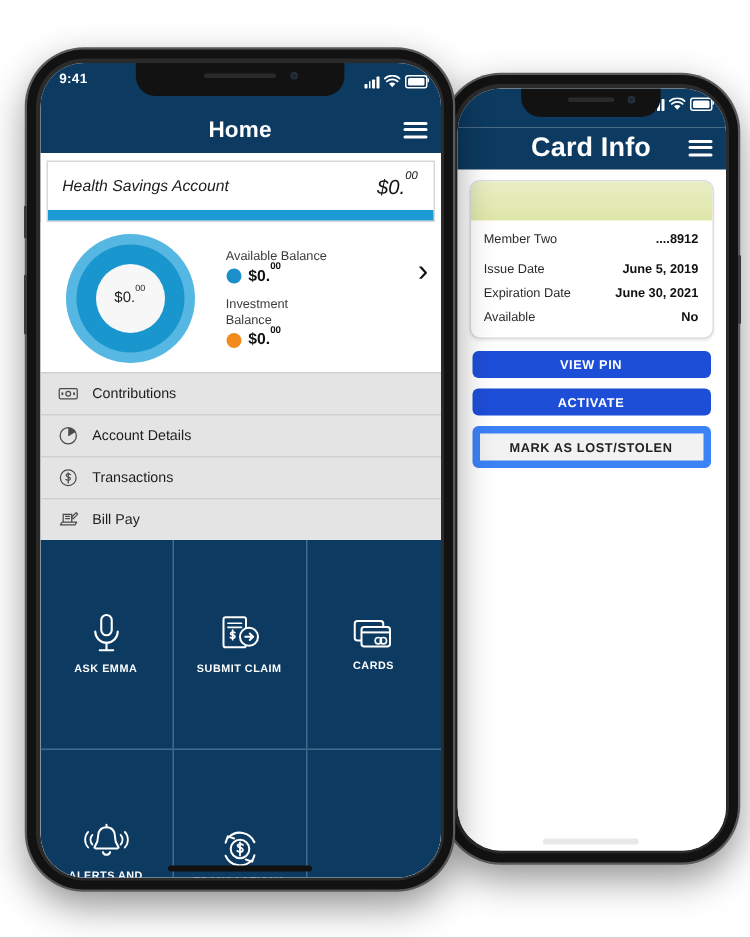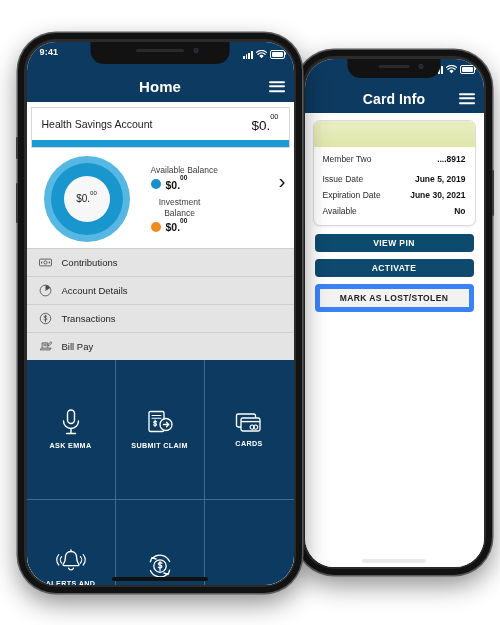--- a/index.html
+++ b/index.html
@@ -27,46 +27,46 @@
   .bars i{display:block;width:1.6px;background:#fff;border-radius:.5px;}
   .bars i:nth-child(1){height:3px}.bars i:nth-child(2){height:4.5px}
   .bars i:nth-child(3){height:6px}.bars i:nth-child(4){height:7.5px}
   .batt{width:13px;height:7px;border:1.1px solid #fff;border-radius:2px;position:relative;}
   .batt::after{content:"";position:absolute;right:-2.6px;top:1.7px;width:1.4px;height:3px;background:#fff;border-radius:0 1px 1px 0;}
   .batt i{position:absolute;inset:1px;background:#fff;border-radius:1px;}
 
   
   .navbar{position:relative;height:28px;background:#0d3a60;color:#fff;display:flex;
           align-items:center;justify-content:center;}
-  .navtitle{font-size:14px;font-weight:bold;letter-spacing:.1px;}
+  .navtitle{font-size:18px;font-weight:bold;letter-spacing:.1px;}
   .hamburger{position:absolute;right:9px;top:50%;transform:translateY(-50%);
              width:16px;display:flex;flex-direction:column;gap:2.7px;cursor:pointer;}
   .hamburger span{display:block;height:2px;background:#fff;border-radius:1px;}
 
   
   .front-body{background:#fff;height:100%;display:flex;flex-direction:column;}
-  .acct-card{background:#fff;margin:5px 4px 0 4px;border:1px solid #d8d8d8;}
+  .acct-card{background:#fff;margin:5px 4px 0 4px;border:1px solid #d8d8d8;font-style:italic;}
   .acct-row{display:flex;align-items:center;justify-content:space-between;padding:9px 10px 8px 10px;}
   .acct-name{font-size:10.5px;color:#1c1c1c;}
   .acct-amt{font-size:13.5px;color:#111;}
   .acct-amt sup{font-size:7.5px;top:-.55em;position:relative;}
   .progress{height:7px;background:#1b9ad6;}
 
   .chart-area{position:relative;background:#fff;flex:0 0 auto;padding:8px 0 6px 0;}
   .chevron{position:absolute;right:8px;top:22px;color:#111;font-size:21px;font-weight:300;line-height:1;}
   .chart-flex{display:flex;align-items:center;}
   .donutwrap{width:120px;display:flex;justify-content:center;}
   .donut{position:relative;width:86px;height:86px;border-radius:50%;
          background:#56b7e3;display:flex;align-items:center;justify-content:center;}
   .donut .mid{position:absolute;inset:7px;border-radius:50%;background:#1a96cf;}
   .donut .hole{position:absolute;inset:20px;border-radius:50%;background:#f7f7f7;
                display:flex;align-items:center;justify-content:center;}
   .donut .hole span{font-size:10px;color:#222;}
   .donut .hole sup{font-size:6px;position:relative;top:-.5em;}
-  .legend{padding-left:4px;text-align:center;}
+  .legend{padding-left:4px;}
   .legend h4{margin:0;font-size:8.5px;font-weight:normal;color:#3b3b3b;line-height:1.25;}
   .legend .val{display:flex;align-items:center;gap:5px;margin:2px 0 7px 0;}
   .dot{width:10px;height:10px;border-radius:50%;flex:0 0 auto;}
   .legend .amt{font-size:10.5px;color:#111;font-weight:bold;}
   .legend .amt sup{font-size:6.5px;position:relative;top:-.5em;}
 
   .menulist{background:#e4e4e4;border-top:1px solid #cfcfcf;}
   .menuitem{display:flex;align-items:center;gap:9px;padding:0 11px;height:27px;
             border-bottom:1px solid #cfcfcf;}
   .menuitem:last-child{border-bottom:none;}
@@ -90,21 +90,21 @@
   .back-body{background:#fff;height:100%;display:flex;flex-direction:column;}
   .cardinfo-card{margin:7px 8px 0 8px;background:#fff;border:1px solid #dcdcdc;border-radius:7px;overflow:hidden;
                  box-shadow:0 1px 2px rgba(0,0,0,.08);}
   .cardinfo-head{height:26px;background:linear-gradient(180deg,#e9eec4 0%,#dfe6a8 100%);}
   .ci-row{display:flex;justify-content:space-between;align-items:center;padding:3px 9px;}
   .ci-k{font-size:8.5px;color:#2a2a2a;}
   .ci-v{font-size:8.5px;color:#111;font-weight:bold;}
   .btns{padding:8px 10px 0 10px;display:flex;flex-direction:column;gap:7px;}
   .btn{height:18px;border-radius:4px;display:flex;align-items:center;justify-content:center;
        font-size:8.5px;font-weight:bold;letter-spacing:.4px;}
-  .btn.primary{background:#0c4a6e;color:#fff;}
+  .btn.primary{background:#1d4ed8;color:#fff;}
   .btn.ghost{background:#f2f2f2;border:5px solid #3b82f6;color:#222;}
 </style>
 </head>
 <body>
 
 <div class="stage">
 
   <div class="phone" style="left:296px;top:50px;width:196px;height:525px;">
     <div class="sidebtn" style="right:-2px;top:120px;width:2.5px;height:46px;"></div>
     <div class="glass">

